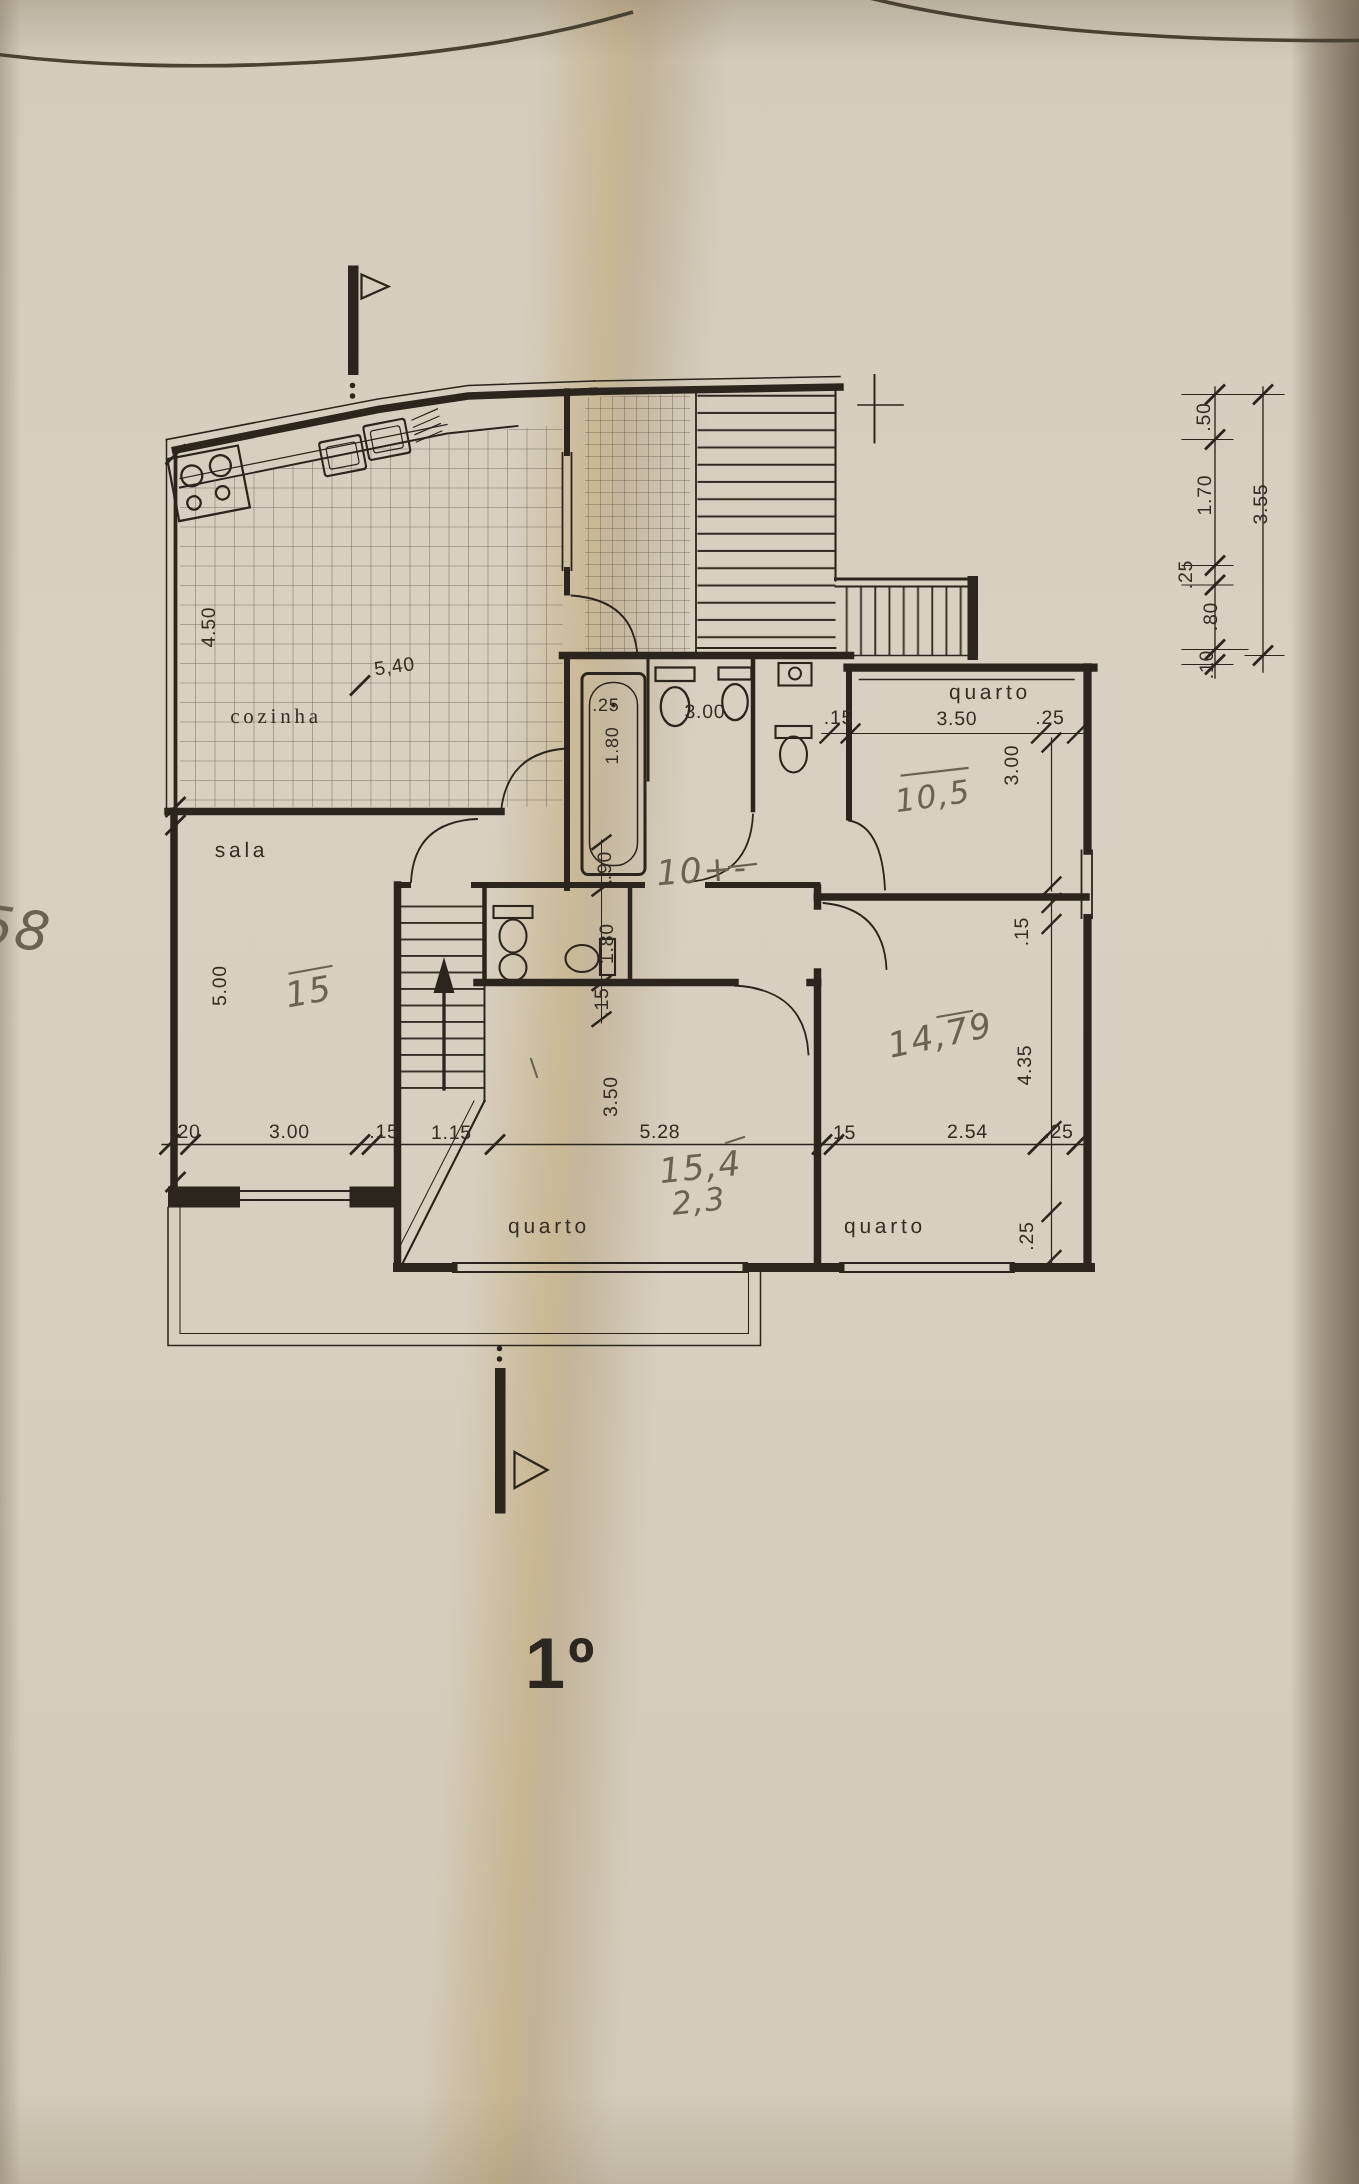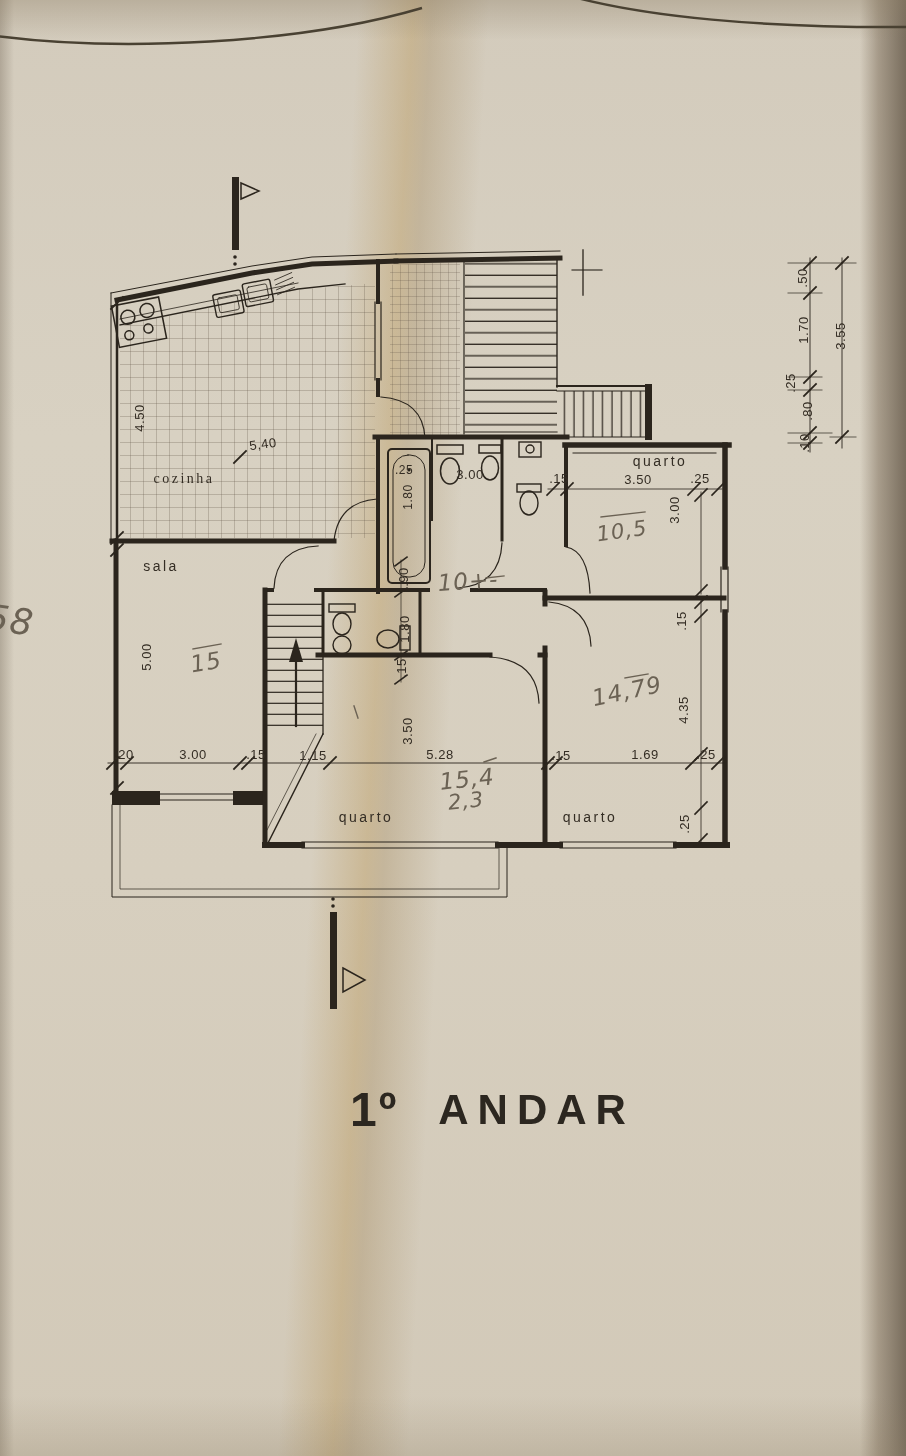--- a/index.html
+++ b/index.html
@@ -325,24 +325,24 @@
   <div class="lbl room" style="left:366px;top:817px;">quarto</div>
   <div class="lbl room" style="left:590px;top:817px;">quarto</div>
 
   <div class="lbl v" style="left:139px;top:418px;">4.50</div>
   <div class="lbl t8" style="left:263px;top:444px;">5,40</div>
   <div class="lbl v" style="left:146px;top:657px;">5.00</div>
 
   <div class="lbl" style="left:124px;top:754px;">.20</div>
   <div class="lbl" style="left:193px;top:754px;">3.00</div>
   <div class="lbl" style="left:256px;top:754px;">.15</div>
-  <div class="lbl" style="left:313px;top:755px;">1.15</div>
+  <div class="lbl" style="left:301px;top:755px;">1.15</div>
   <div class="lbl" style="left:440px;top:754px;">5.28</div>
   <div class="lbl" style="left:561px;top:755px;">.15</div>
-  <div class="lbl" style="left:645px;top:754px;">1.69</div>
+  <div class="lbl" style="left:645px;top:754px;">2.54</div>
   <div class="lbl" style="left:706px;top:754px;">.25</div>
 
   <div class="lbl v" style="left:403px;top:577px;">.90</div>
   <div class="lbl v" style="left:404px;top:629px;">1.80</div>
   <div class="lbl v" style="left:401px;top:668px;">.15</div>
   <div class="lbl" style="left:404px;top:470px;font-size:12px;">.25</div>
   <div class="lbl v" style="left:408px;top:497px;font-size:12px;">1.80</div>
   <div class="lbl" style="left:470px;top:474px;">3.00</div>
 
   <div class="lbl" style="left:559px;top:478px;">.15</div>
@@ -365,15 +365,14 @@
   <div class="lbl hand" style="left:10px;top:620px;font-size:36px;transform:translate(-50%,-50%) rotate(8deg);">58</div>
   <div class="lbl hand" style="left:206px;top:662px;transform:translate(-50%,-50%) rotate(-10deg);">15</div>
   <div class="lbl hand" style="left:468px;top:581px;transform:translate(-50%,-50%) rotate(-4deg);">10+-</div>
   <div class="lbl hand" style="left:622px;top:531px;font-size:21px;transform:translate(-50%,-50%) rotate(-8deg);">10,5</div>
   <div class="lbl hand" style="left:627px;top:691px;transform:translate(-50%,-50%) rotate(-12deg);">14,79</div>
   <div class="lbl hand" style="left:467px;top:779px;transform:translate(-50%,-50%) rotate(-6deg);">15,4</div>
   <div class="lbl hand" style="left:466px;top:801px;font-size:21px;transform:translate(-50%,-50%) rotate(-6deg);">2,3</div>
 
   <div class="title">
     <span class="num">1º</span>
-    <span class="word">ANDAR</span>
   </div>
 </div>
 
 </body></html>

